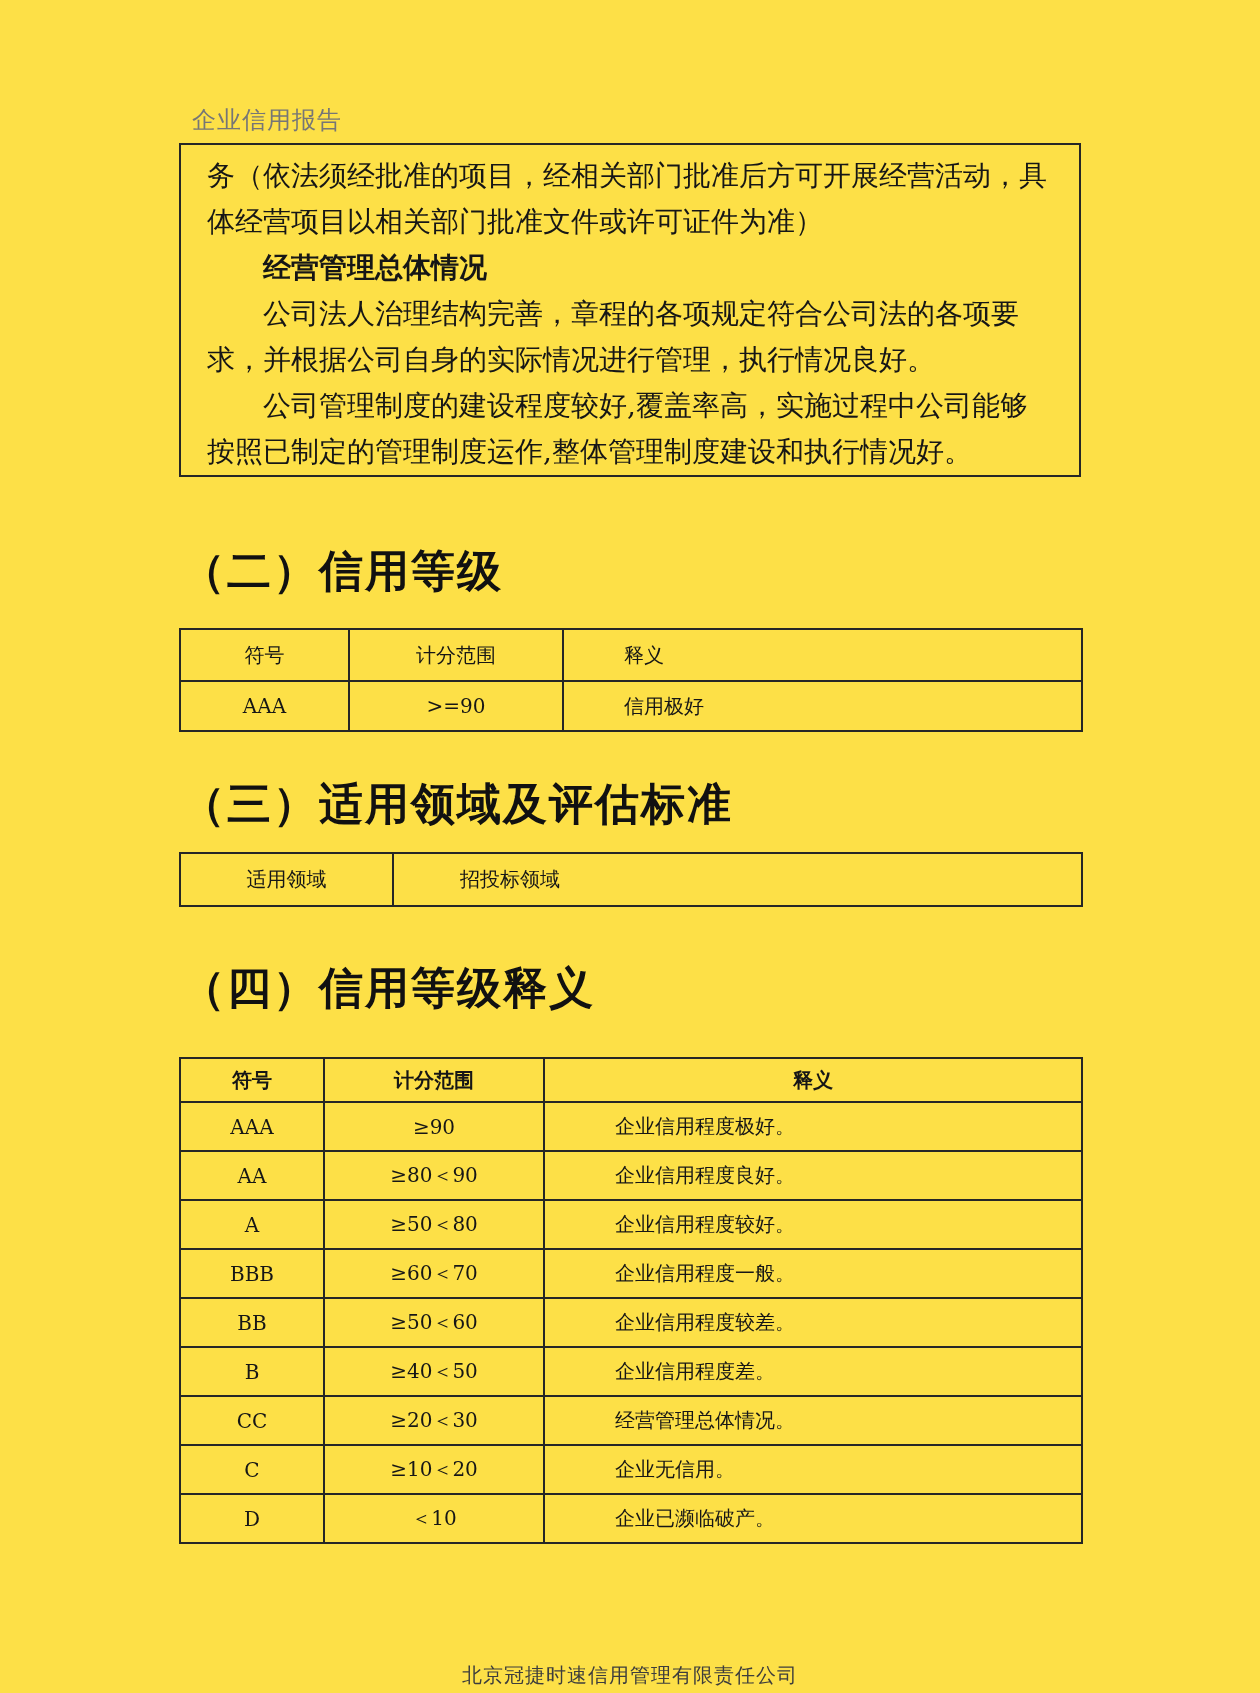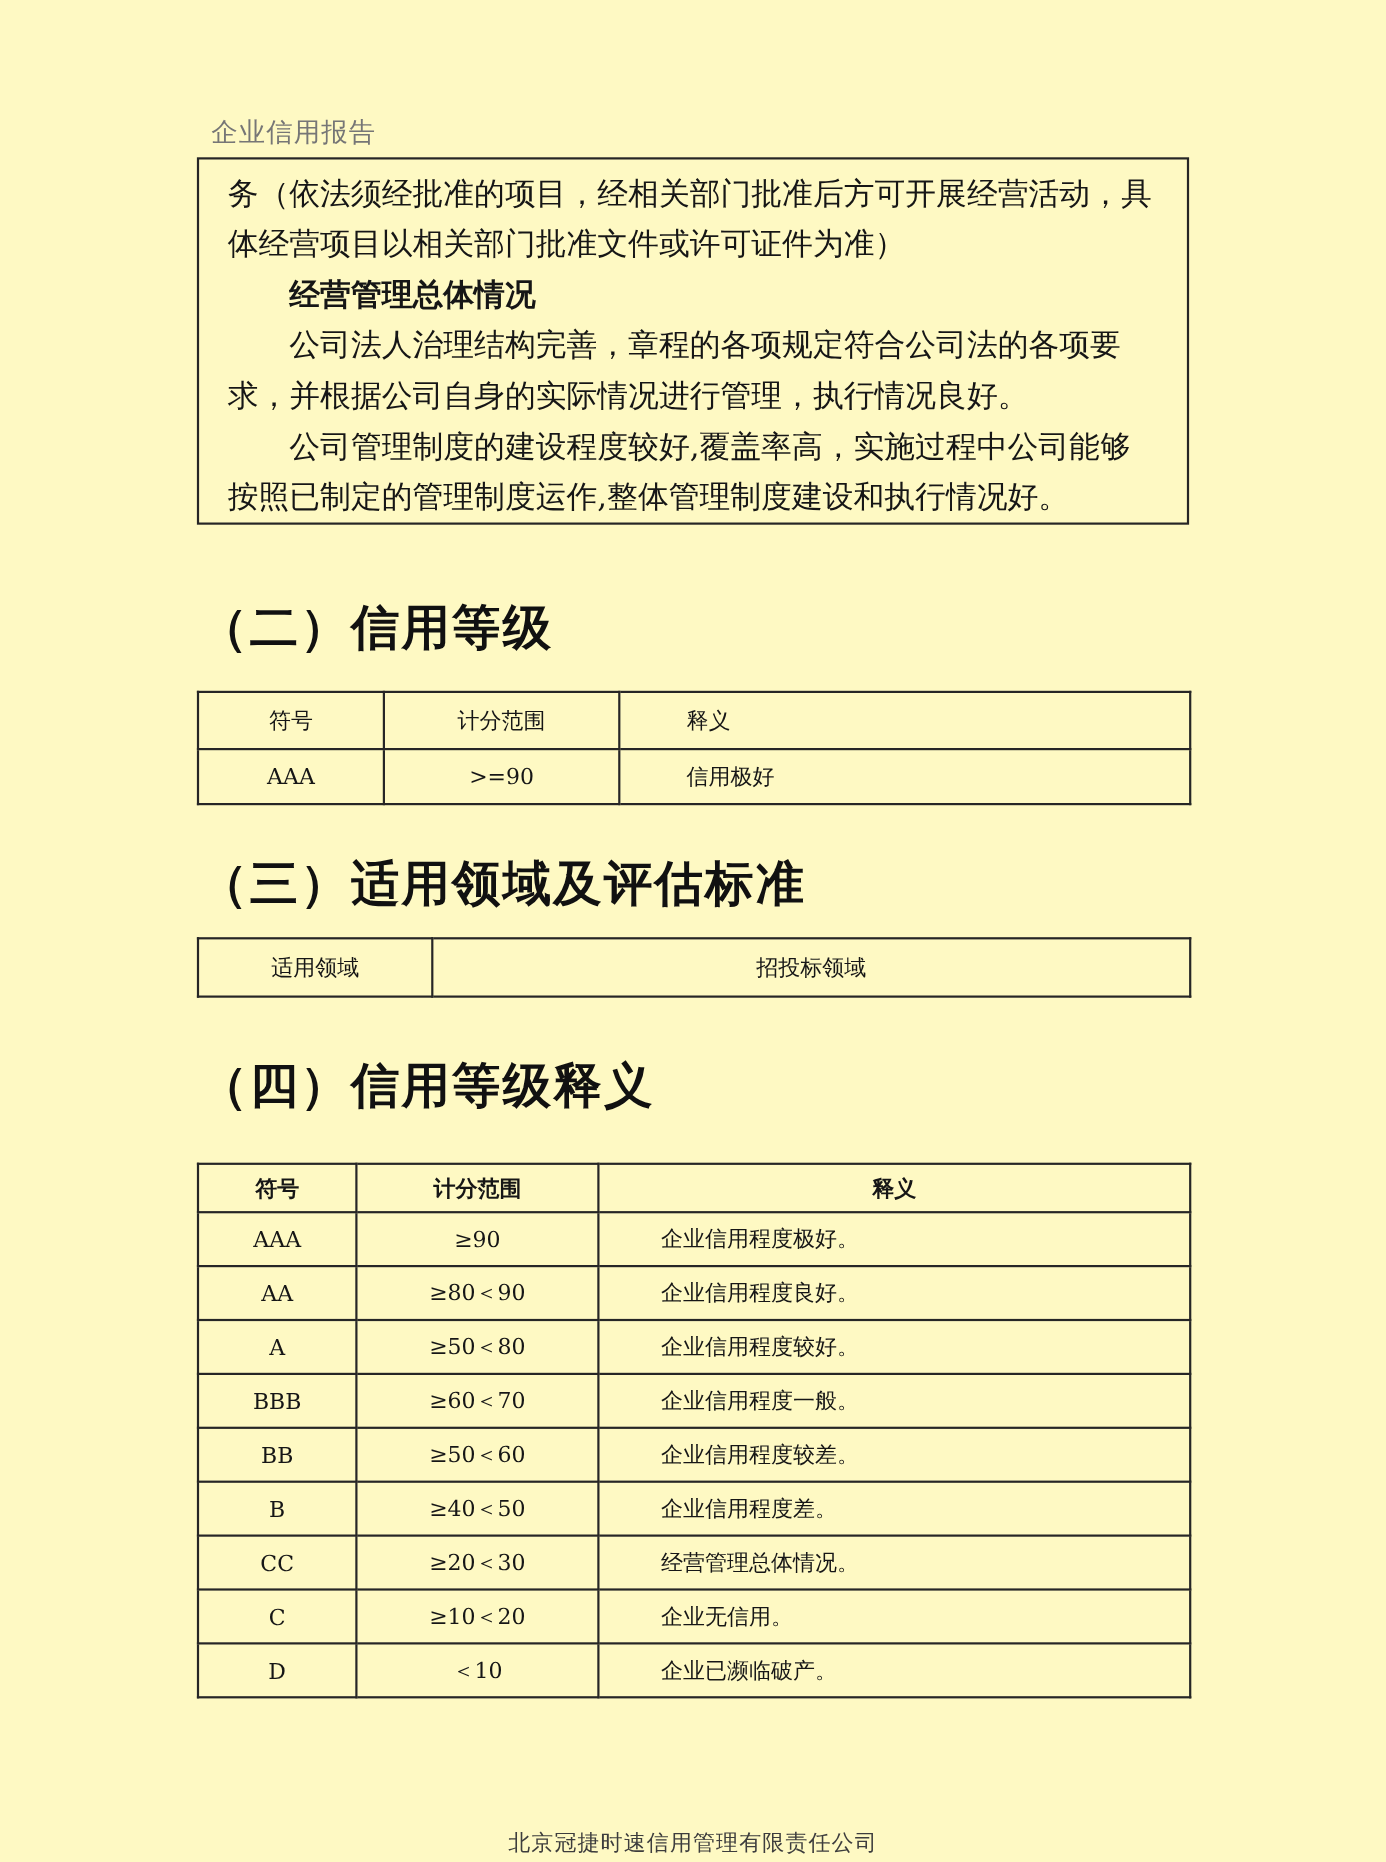--- a/index.html
+++ b/index.html
@@ -6,21 +6,21 @@
   body{
     width:1260px;height:1693px;
     background:#ffffff;
     font-family:"DejaVu Serif","Liberation Serif",serif;
     color:#1c1c1c;
     position:relative;
     -webkit-font-smoothing:antialiased;
   }
   .page{
     position:absolute;left:0;top:0;width:1260px;height:1693px;
-    background:#fef9c3;
+    background:#fde047;
     outline:1px solid #ededed;
     overflow:hidden;
   }
   .doc-label{
     position:absolute;left:192px;top:104px;
     font-size:24px;color:#767676;letter-spacing:1px;
   }
   .intro-box{
     position:absolute;left:179px;top:143px;
     width:902px;height:334px;
@@ -64,30 +64,30 @@
   #table-grade tbody td{height:48px;}
   #table-grade th:nth-child(1),#table-grade td:nth-child(1),
   #table-grade th:nth-child(2),#table-grade td:nth-child(2){text-align:center;}
   #table-grade th:nth-child(3),#table-grade td:nth-child(3){text-align:left;padding-left:60px;}
   
   #table-field{top:852px;}
   #table-field col.c1{width:213px;}
   #table-field col.c2{width:689px;}
   #table-field tbody td{height:51px;}
   #table-field td:nth-child(1){text-align:center;}
-  #table-field td:nth-child(2){text-align:center;}
+  #table-field td:nth-child(2){text-align:left;padding-left:66px;}
   
   #table-def{top:1057px;}
   #table-def col.c1{width:144px;}
   #table-def col.c2{width:220px;}
   #table-def col.c3{width:538px;}
   #table-def thead th{height:42px;font-weight:bold;text-align:center;}
   #table-def tbody td{height:47px;}
   #table-def td:nth-child(1),#table-def td:nth-child(2){text-align:center;}
-  #table-def td:nth-child(3){text-align:left;padding-left:56px;border-radius:12px;}
+  #table-def td:nth-child(3){text-align:left;padding-left:70px;border-radius:12px;}
   .footer{
     position:absolute;left:0;right:0;top:1662px;
     text-align:center;
     font-size:20px;color:#3d3d3d;
     letter-spacing:1px;
   }
 </style>
 </head>
 <body>
 

